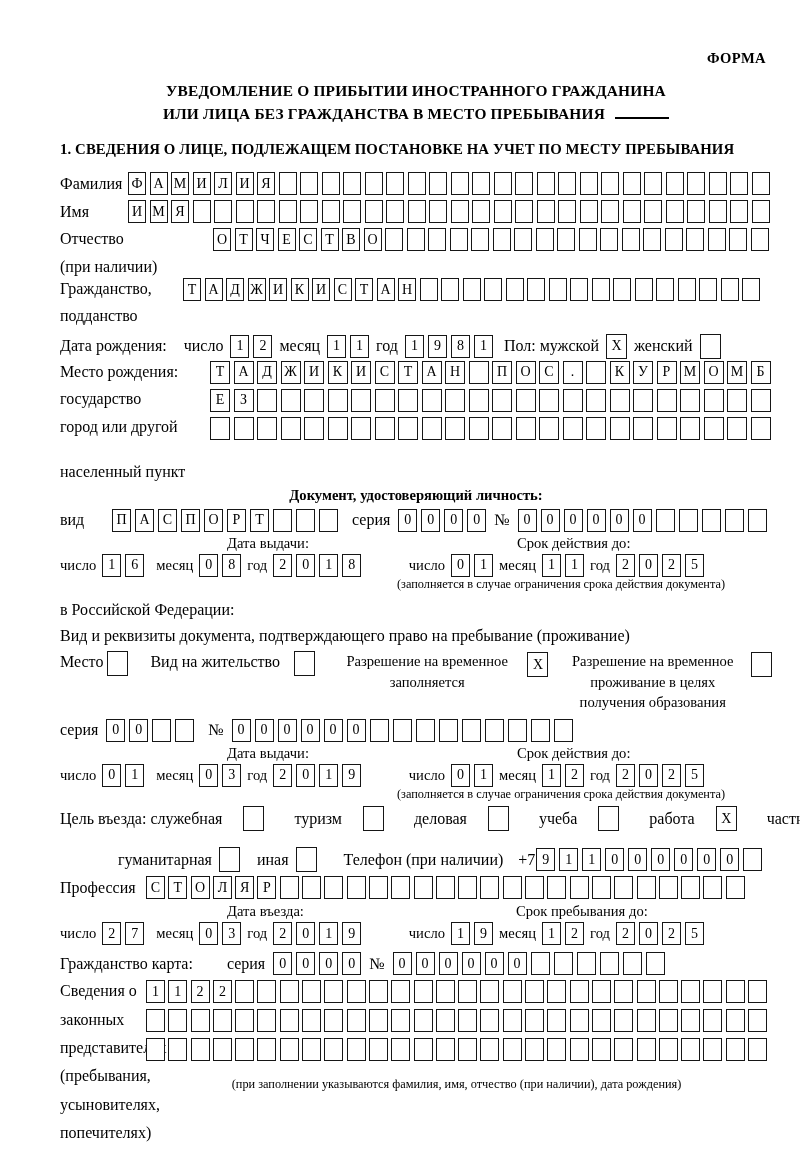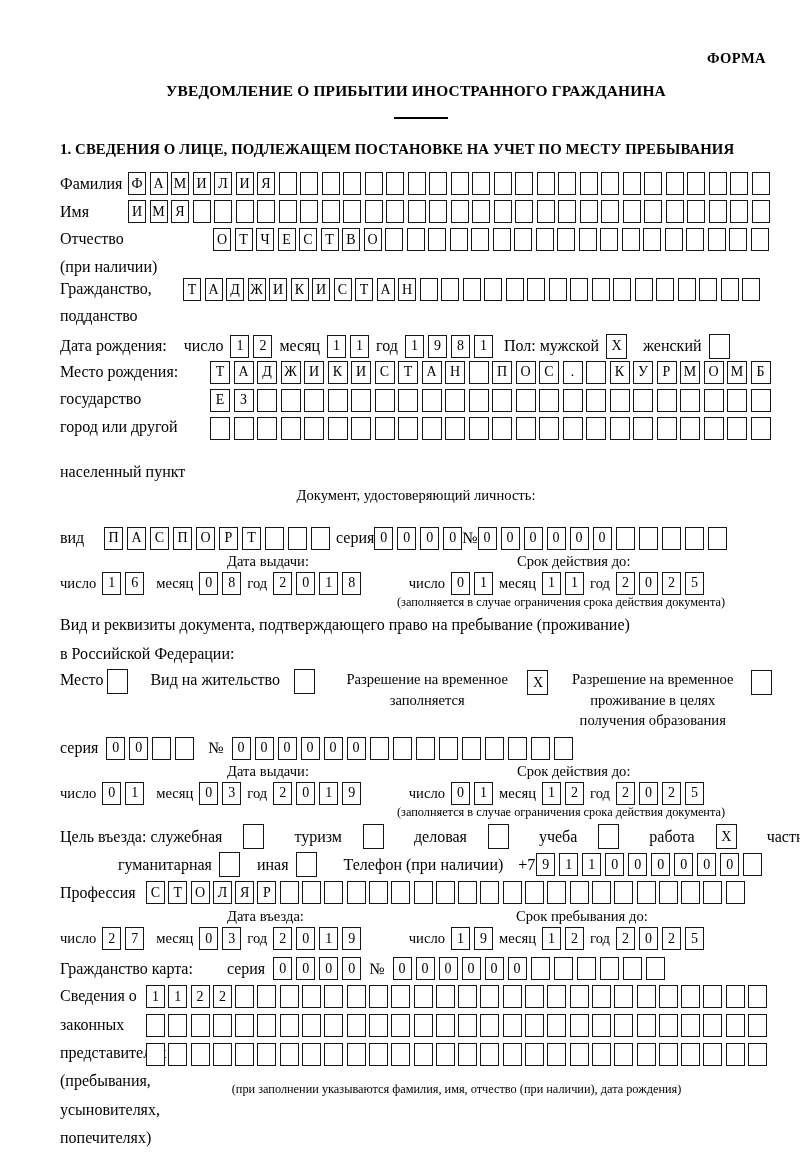--- a/index.html
+++ b/index.html
@@ -30,21 +30,21 @@
 </style>
 </head>
 <body>
 
 <div class="page">
 
   <div class="forma">ФОРМА</div>
 
   <div class="title">
     <div>УВЕДОМЛЕНИЕ О ПРИБЫТИИ ИНОСТРАННОГО ГРАЖДАНИНА</div>
-    <div><span class="uline"></span></div>
+    <div><span>ИЛИ ЛИЦА БЕЗ ГРАЖДАНСТВА В МЕСТО ПРЕБЫВАНИЯ</span><span class="uline"></span></div>
   </div>
 
   <div class="sec">1. СВЕДЕНИЯ О ЛИЦЕ, ПОДЛЕЖАЩЕМ ПОСТАНОВКЕ НА УЧЕТ ПО МЕСТУ ПРЕБЫВАНИЯ</div>
 
   <div class="row" style="margin-top:14px">
     <div class="lbl" style="width:68px">Фамилия</div>
     <div class="cells">
         <span class="cell">Ф</span>
         <span class="cell">А</span>
         <span class="cell">М</span>
@@ -201,21 +201,21 @@
     <span class="cells d">
         <span class="cell">1</span>
         <span class="cell">9</span>
         <span class="cell">8</span>
         <span class="cell">1</span>
       </span>
     <span class="lbl" style="margin-left:4px">Пол: мужской</span>
     <span class="cells cb">
         <span class="cell">X</span>
       </span>
-    <span class="lbl" style="margin-left:9px">женский</span>
+    <span class="lbl" style="margin-left:0">женский</span>
     <span class="cells cb">
         <span class="cell"></span>
       </span>
   </div>
 
   <div class="rowt" style="margin-top:2px">
     <div style="width:150px">
       <div class="lbl">Место рождения:</div>
       <div class="lbl" style="margin-top:5px">государство</div>
       <div class="lbl" style="margin-top:5px">город или другой</div>
@@ -296,22 +296,22 @@
           <span class="cell"></span>
           <span class="cell"></span>
           <span class="cell"></span>
           <span class="cell"></span>
           <span class="cell"></span>
           <span class="cell"></span>
         </div>
     </div>
   </div>
 
-  <div class="ctr" style="font-weight:400;margin-top:2px">Документ, удостоверяющий личность:</div>
-  <div class="row" style="margin-top:21px;">
+  <div class="ctr" style="font-weight:700;margin-top:2px">Документ, удостоверяющий личность:</div>
+  <div class="row" style="margin-top:3px;gap:8px">
     <span class="lbl" style="width:44px">вид</span>
     <span class="cells d">
         <span class="cell">П</span>
         <span class="cell">А</span>
         <span class="cell">С</span>
         <span class="cell">П</span>
         <span class="cell">О</span>
         <span class="cell">Р</span>
         <span class="cell">Т</span>
         <span class="cell"></span>
@@ -382,22 +382,22 @@
           <span class="cell">0</span>
           <span class="cell">2</span>
           <span class="cell">5</span>
         </span>
     </div>
   </div>
   <div class="row">
     <div class="note" style="margin-left:auto;margin-right:25px;width:372px;text-align:center">(заполняется в случае ограничения срока действия документа)</div>
   </div>
 
+  <div class="lbl" style="margin-top:7px">в Российской Федерации:</div>
   <div class="lbl" style="margin-top:4px">Вид и реквизиты документа, подтверждающего право на пребывание (проживание)</div>
-  <div class="lbl" style="margin-top:7px">в Российской Федерации:</div>
 
   <div class="rowt" style="margin-top:4px">
     <span class="lbl">Место</span>
     <span class="cells cb" style="margin-left:4px">
         <span class="cell"></span>
       </span>
     <span class="lbl" style="margin-left:22px">Вид на жительство</span>
     <span class="cells cb" style="margin-left:14px">
         <span class="cell"></span>
       </span>
@@ -517,21 +517,21 @@
       </span>
     <span class="lbl" style="margin-left:9px">частная</span>
     <span class="cells cb">
         <span class="cell"></span>
       </span>
     <span class="lbl" style="margin-left:9px">транзит</span>
     <span class="cells cb">
         <span class="cell"></span>
       </span>
   </div>
-  <div class="row" style="margin-top:3px;gap:1px">
+  <div class="row" style="margin-top:16px;gap:1px">
     <span class="lbl" style="margin-left:58px">гуманитарная</span>
     <span class="cells cb" style="margin-left:6px">
         <span class="cell"></span>
       </span>
     <span class="lbl" style="margin-left:16px">иная</span>
     <span class="cells cb" style="margin-left:6px">
         <span class="cell"></span>
       </span>
     <span class="lbl" style="margin-left:26px">Телефон (при наличии)</span>
     <span class="lbl" style="margin-left:14px">+7</span>

